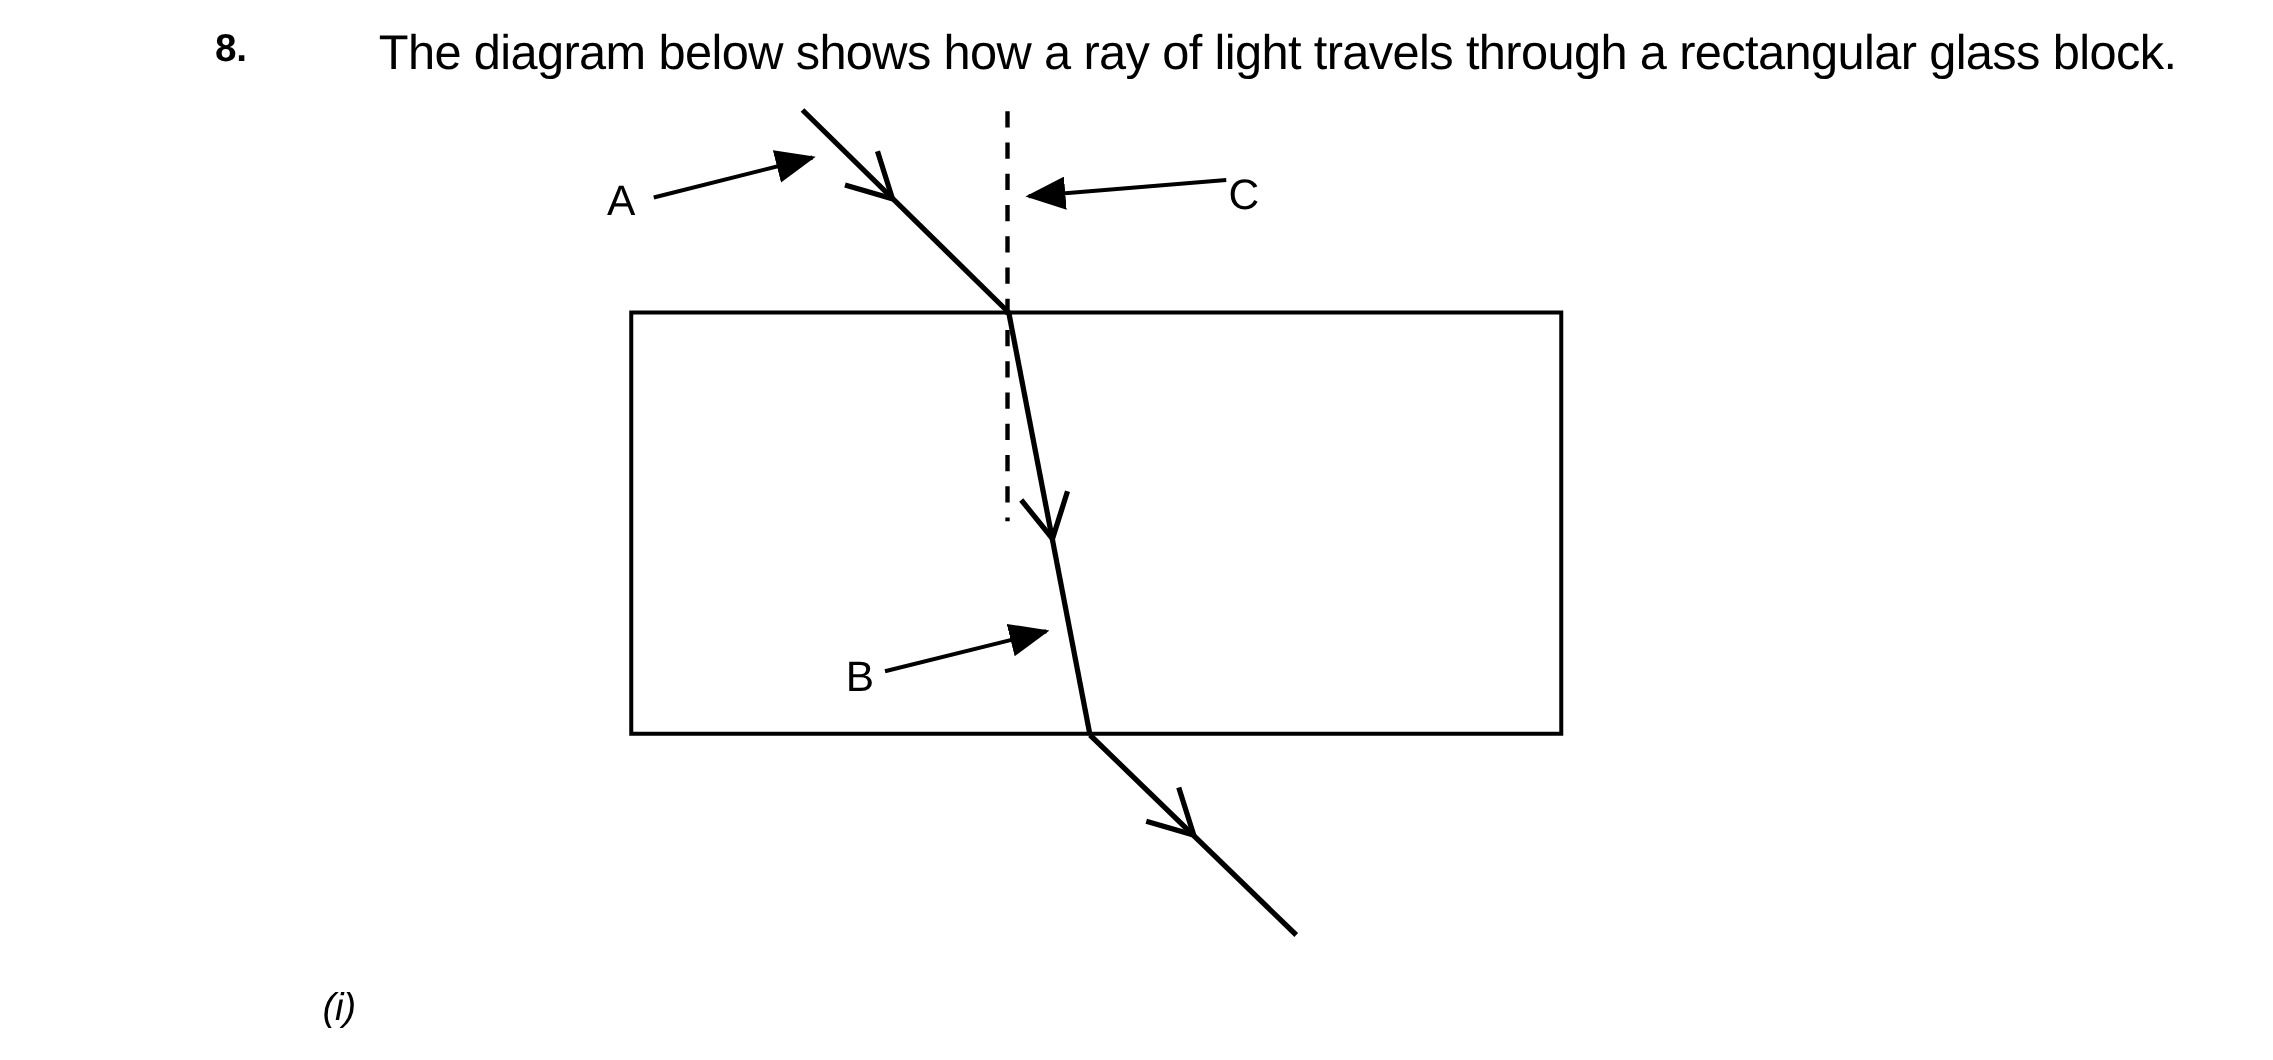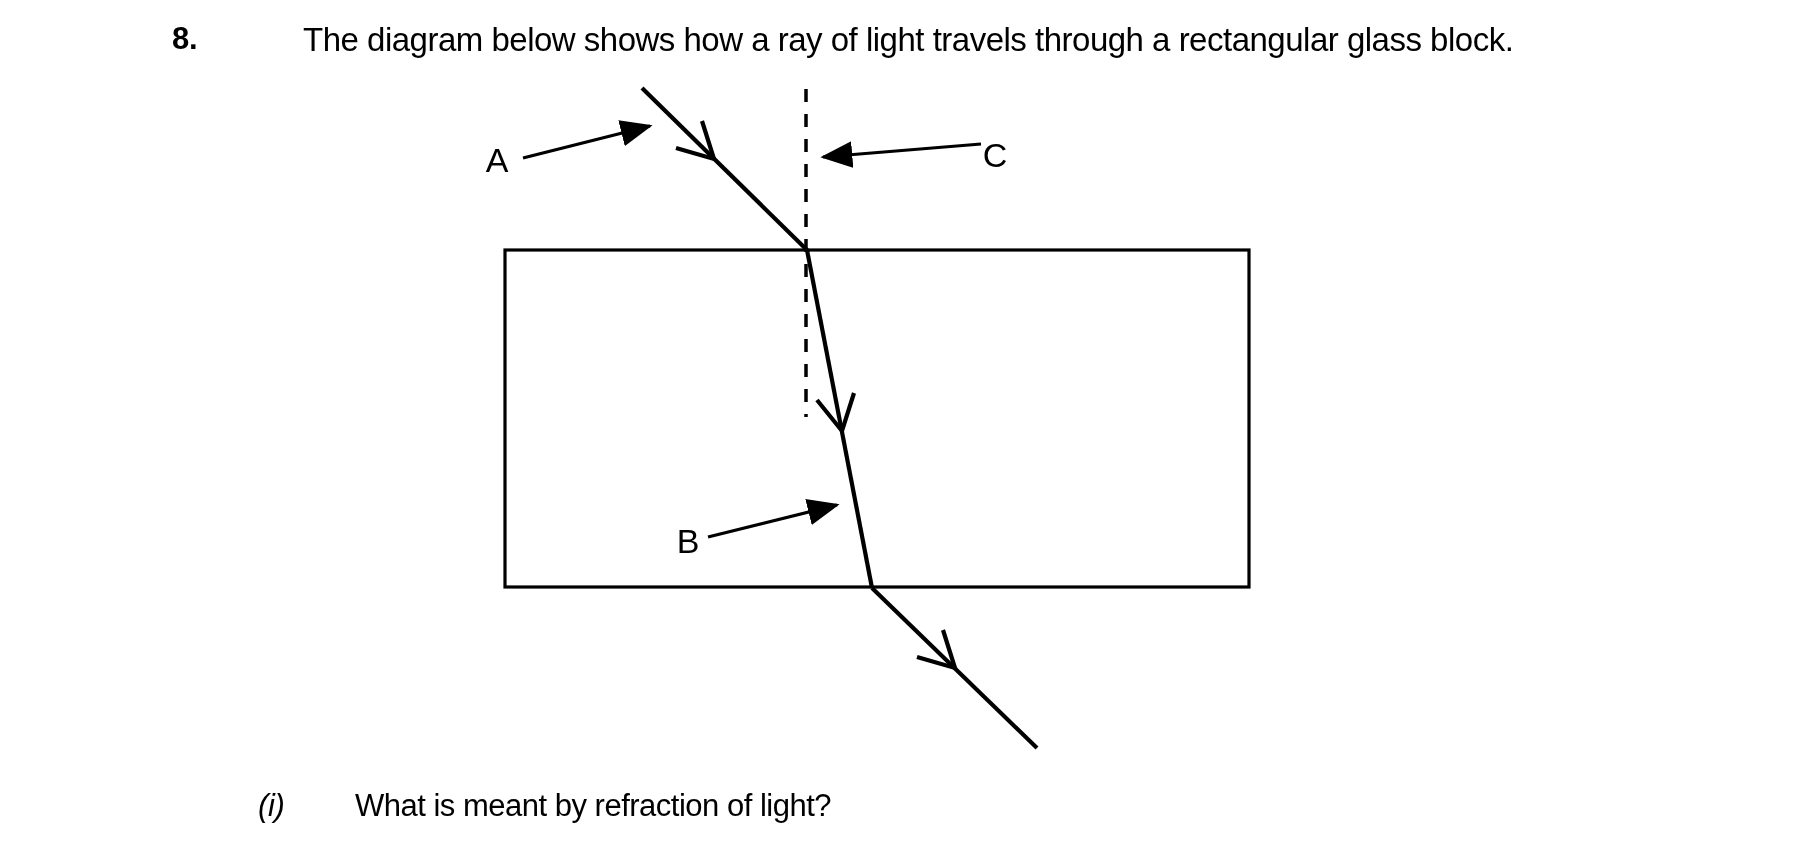--- a/index.html
+++ b/index.html
@@ -22,21 +22,21 @@
     top: 21px;
     font-size: 31px;
     font-weight: 700;
     letter-spacing: -0.3px;
     white-space: nowrap;
   }
   .q-text {
     position: absolute;
     left: 303px;
     top: 21px;
-    font-size: 33px;
+    font-size: 39px;
     letter-spacing: -0.5px;
     white-space: nowrap;
   }
   .sub-num {
     position: absolute;
     left: 258px;
     top: 788px;
     font-size: 31px;
     font-style: italic;
     letter-spacing: -0.3px;
@@ -94,15 +94,14 @@
     <line x1="523" y1="158" x2="650" y2="126" stroke="#000000" stroke-width="3.2" marker-end="url(#arrowhead)"></line>
     <line x1="981" y1="144" x2="823" y2="157" stroke="#000000" stroke-width="3.2" marker-end="url(#arrowhead)"></line>
     <line x1="708" y1="537" x2="837" y2="505" stroke="#000000" stroke-width="3.2" marker-end="url(#arrowhead)"></line>
 
     <text x="497" y="172" text-anchor="middle">A</text>
     <text x="688" y="553" text-anchor="middle">B</text>
     <text x="995" y="167" text-anchor="middle">C</text>
   </svg>
 
   <span class="sub-num">(i)</span>
-  <span class="sub-text">What is meant by refraction of light?</span>
 
 </div>
 
 </body></html>

